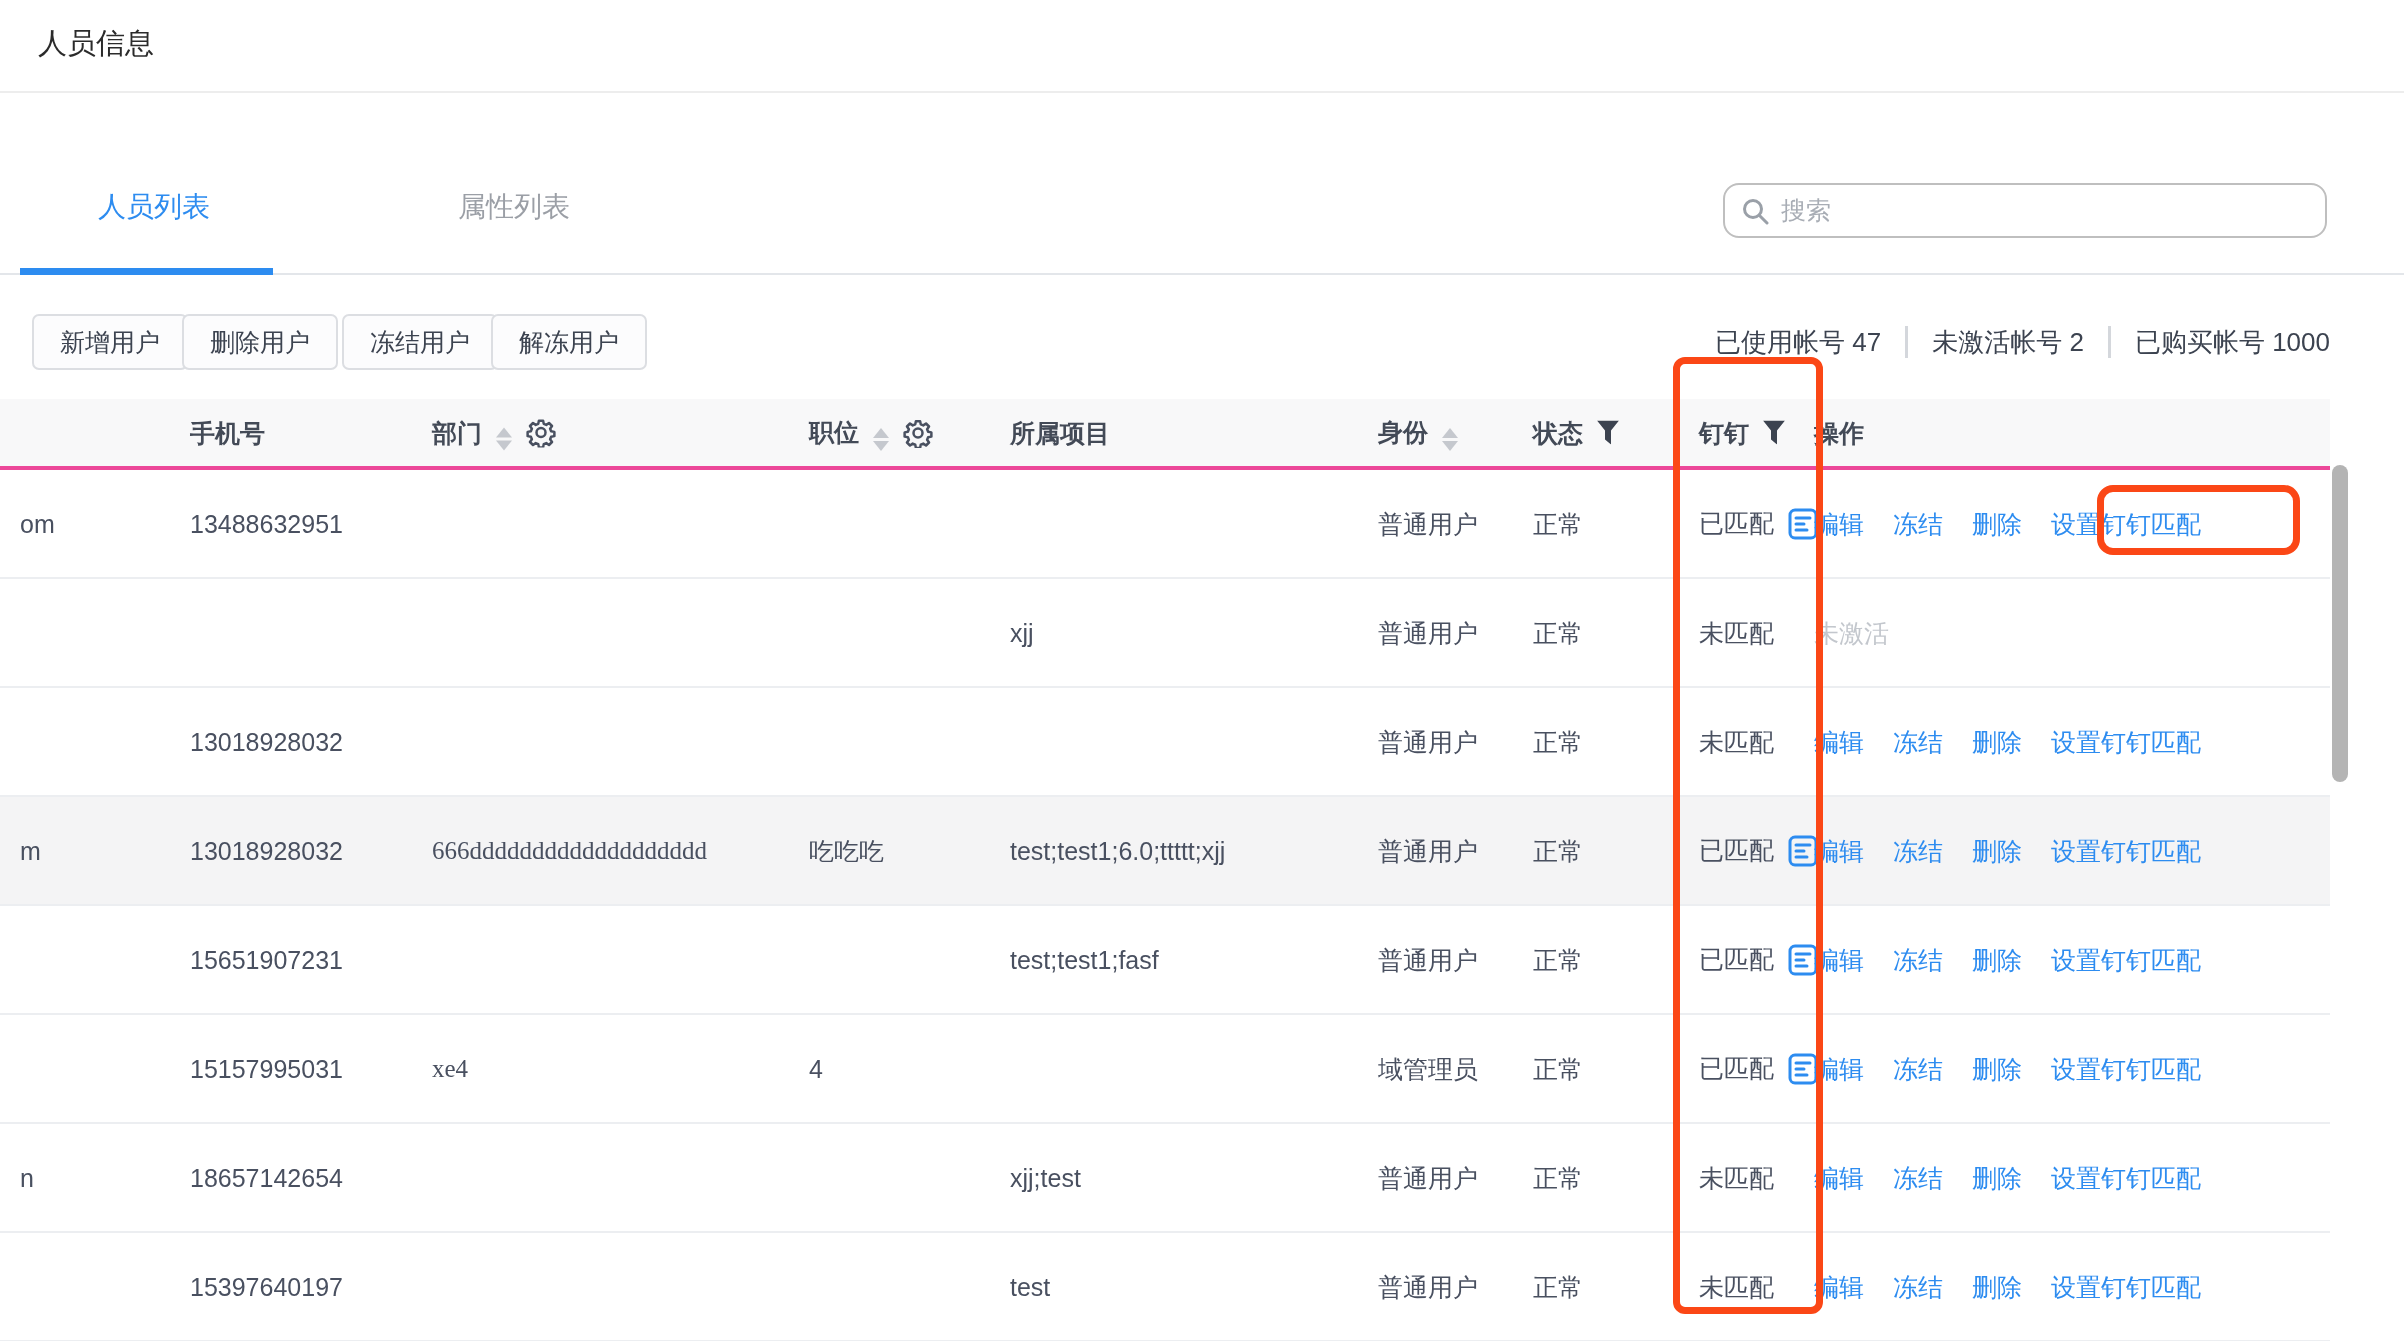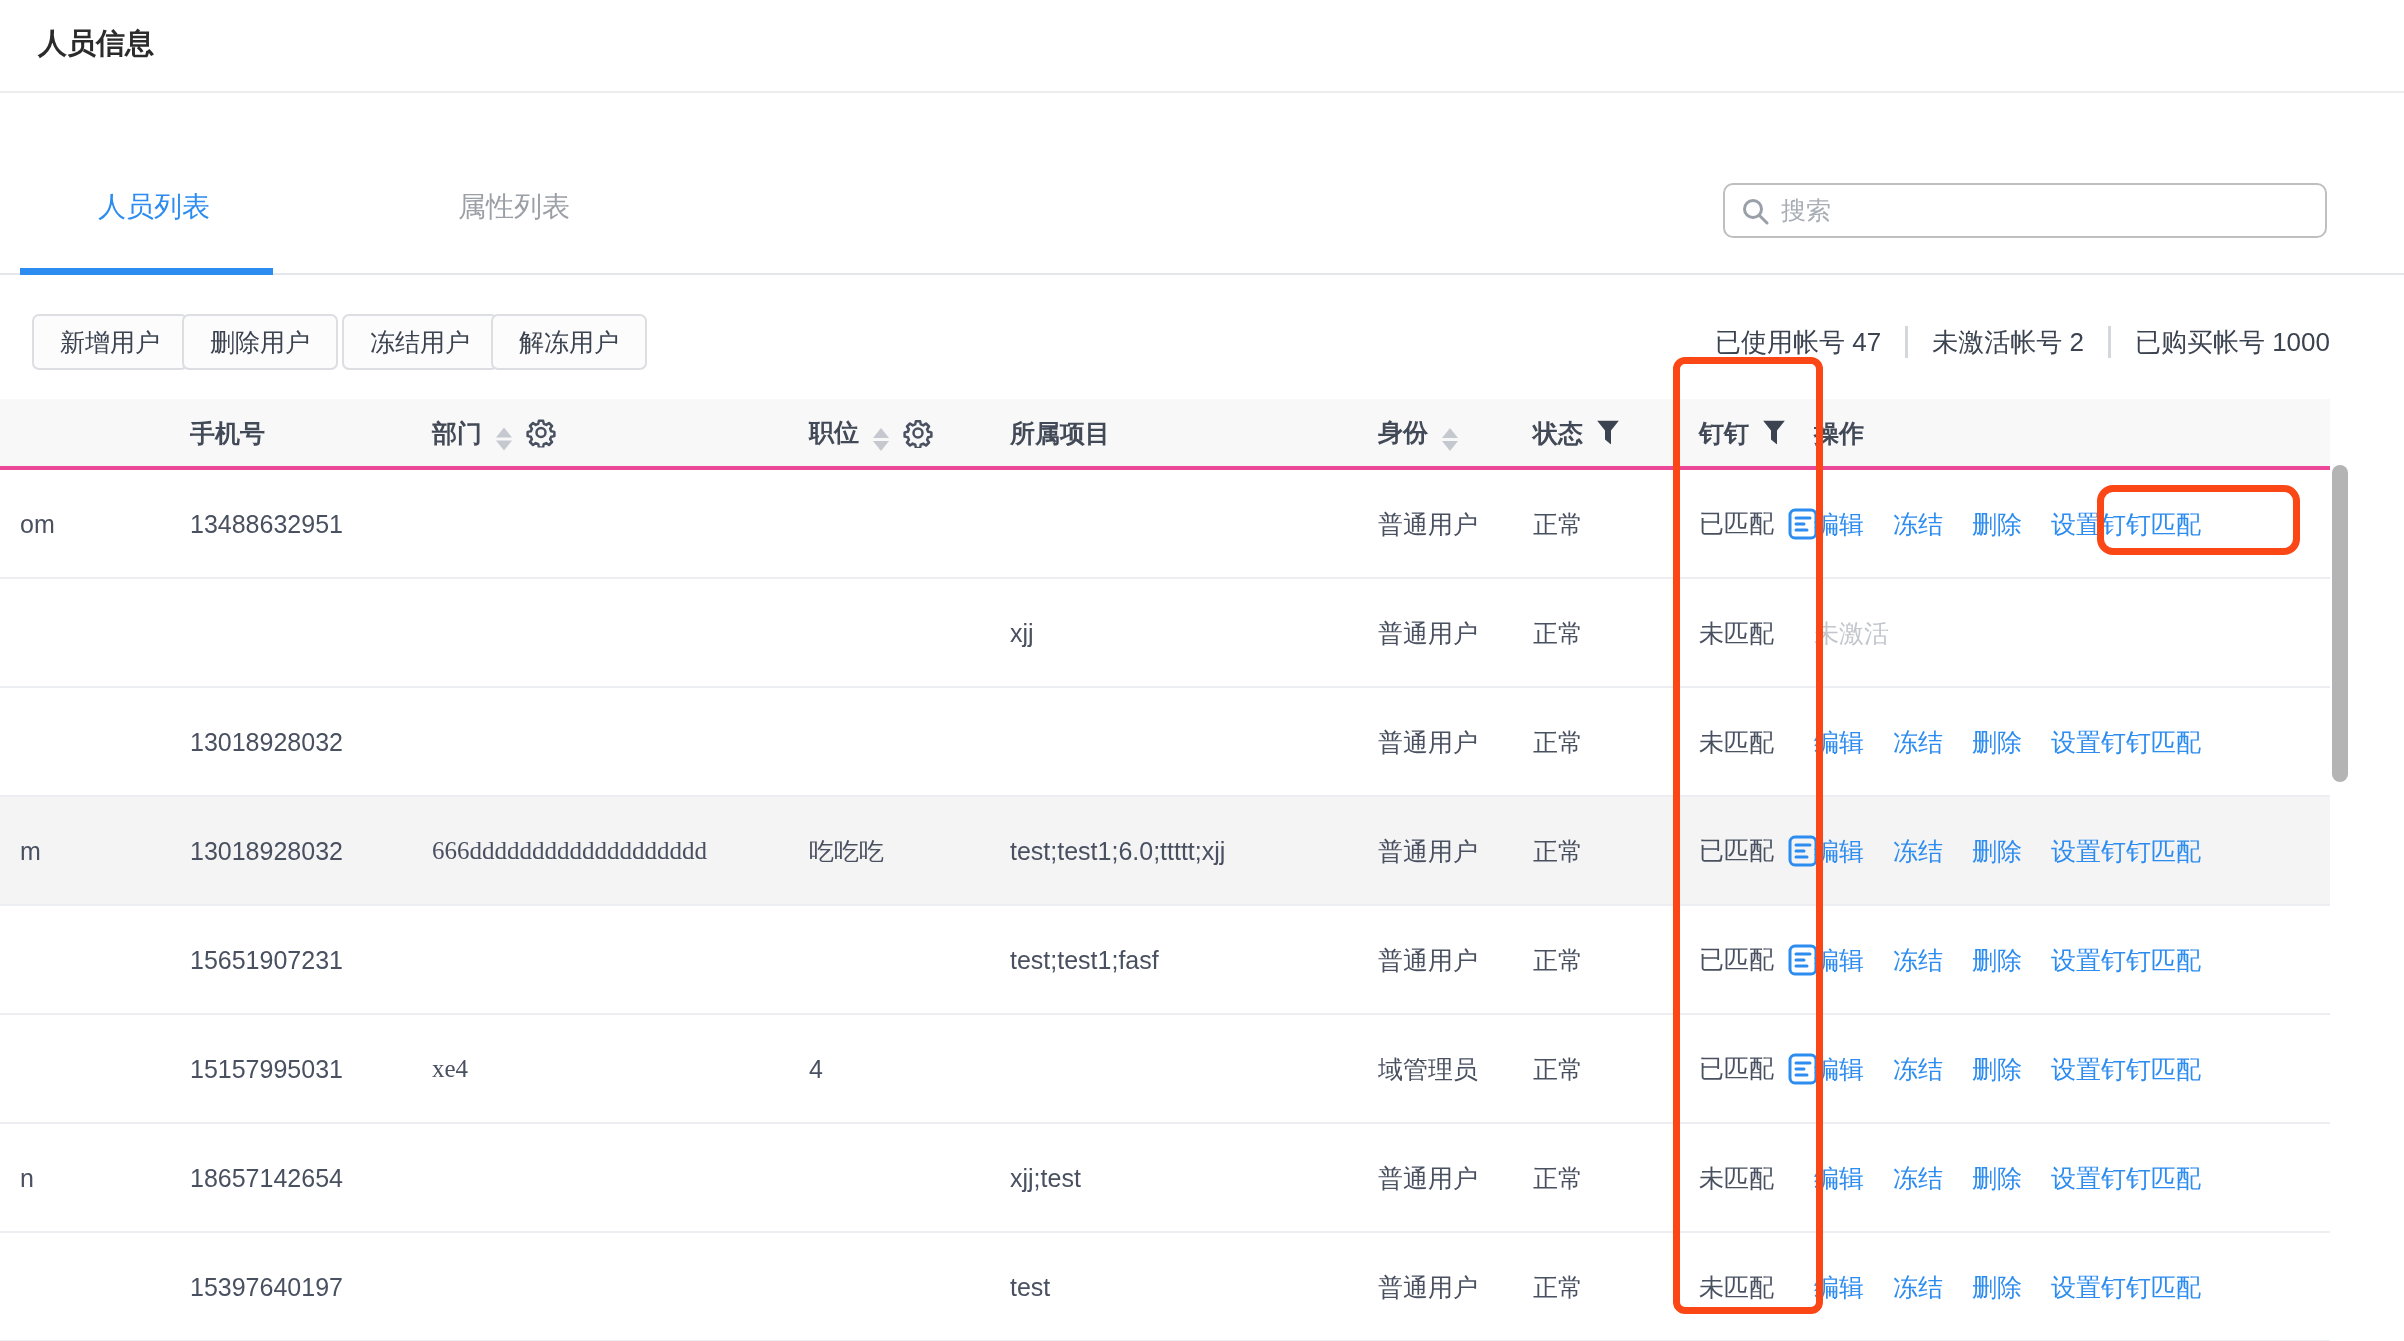--- a/index.html
+++ b/index.html
@@ -2,29 +2,29 @@
 <html><head>
 <meta charset="utf-8">
 <style>
   html,body{margin:0;padding:0;background:#fff;}
   .page{
     position:relative;width:2404px;height:1341px;background:#fff;overflow:hidden;
     font-family:"Liberation Sans","DejaVu Sans",sans-serif;color:#495060;
   }
   
   .topbar{position:absolute;left:0;top:0;width:2404px;height:91px;border-bottom:2px solid #ededed;background:#fff;}
-  .page-title{position:absolute;left:38px;top:24px;font-size:29px;font-weight:700;color:#2b2b2b;}
+  .page-title{position:absolute;left:38px;top:24px;font-size:29px;font-weight:400;color:#2b2b2b;}
   
   .tabs-line{position:absolute;left:0;top:273px;width:2404px;height:2px;background:#e3e6ea;}
   .tab{position:absolute;top:188px;font-size:28px;cursor:pointer;}
   .tab-active{left:98px;color:#2d8cf0;}
   .tab-inactive{left:458px;color:#9b9fa6;}
   .ink-bar{position:absolute;left:20px;top:268px;width:253px;height:7px;background:#2d8cf0;}
   
-  .search-box{position:absolute;left:1723px;top:183px;width:604px;height:55px;border:2px solid #bfbfbf;border-radius:10px;background:#fff;display:flex;align-items:center;box-sizing:border-box;}
+  .search-box{position:absolute;left:1723px;top:183px;width:604px;height:55px;border:2px solid #bfbfbf;border-radius:16px;background:#fff;display:flex;align-items:center;box-sizing:border-box;}
   .search-box svg{margin:0 10px 0 16px;flex:0 0 auto;}
   .search-input{border:none;outline:none;font-size:25px;color:#495060;flex:1;background:transparent;font-family:inherit;}
   .search-input::placeholder{color:#a8adb5;}
   
   .btn{position:absolute;top:314px;height:56px;box-sizing:border-box;border:2px solid #dcdee2;border-radius:7px;background:#fcfcfd;font-size:25px;color:#3c4350;display:flex;align-items:center;padding:8px 26px;cursor:pointer;}
   .stats{position:absolute;top:314px;right:74px;height:56px;display:flex;align-items:center;font-size:26px;color:#3c4350;}
   .stat-sep{width:3px;height:32px;background:#d4d7dc;margin:0 24px;}
   
   .table{position:absolute;left:0px;top:399px;width:2330px;}
   .thead{position:relative;height:67px;background:#f8f8f9;border-bottom:4px solid #ec4899;}

